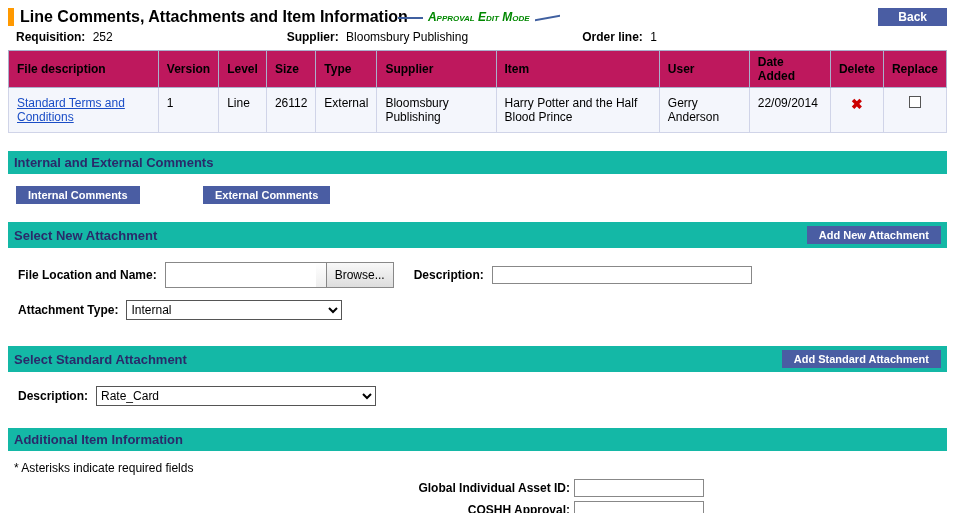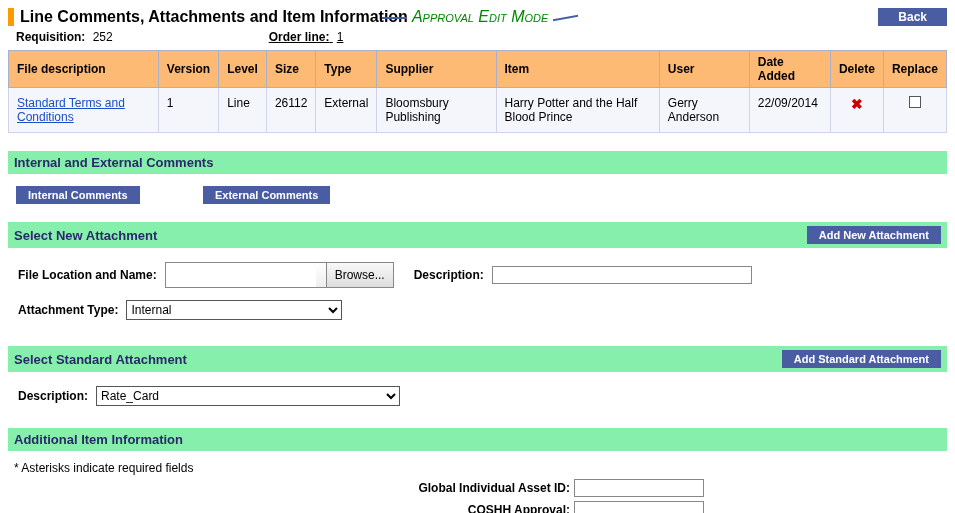--- a/index.html
+++ b/index.html
@@ -22,26 +22,26 @@
     height: 18px;
     background: #ff9900;
     margin-right: 6px;
   }
   .page-title {
     font-size: 16px;
     font-weight: bold;
     color: #000;
   }
   .approval-edit {
-    font-size: 16px;
-    font-weight: normal;
+    font-size: 12px;
+    font-weight: bold;
     font-style: italic;
     color: #008800;
     font-variant: small-caps;
-    margin-left: 4px;
+    margin-left: 20px;
     position: relative;
   }
   .approval-edit::before {
     content: "";
     position: absolute;
     left: -30px;
     top: 50%;
     width: 25px;
     height: 2px;
     background: #4060a0;
@@ -61,56 +61,56 @@
     background: #4a5da3;
     color: #fff;
     border: none;
     padding: 2px 20px;
     font-size: 12px;
     font-weight: bold;
     cursor: pointer;
   }
   .meta-row {
     display: flex;
-    gap: 44px;
+    gap: 34px;
     margin-bottom: 6px;
     padding-left: 8px;
   }
   .meta-item .lbl {
     font-weight: bold;
   }
   .meta-item .val {
     margin-left: 4px;
   }
   table.data {
     width: 100%;
     border-collapse: collapse;
     margin-bottom: 18px;
   }
   table.data th {
-    background: #fdba74;
+    background: #be185d;
     text-align: left;
     font-weight: bold;
     padding: 4px 8px;
     border: 1px solid #aab0cc;
     font-size: 12px;
   }
   table.data td {
     padding: 8px 8px;
     border: 1px solid #d0d4e8;
     background: #f4f6fc;
     vertical-align: top;
     font-size: 12px;
   }
   a.link {
     color: #1a4dc6;
     text-decoration: underline;
   }
   .section-bar {
-    background: #86efac;
+    background: #14b8a6;
     font-weight: bold;
     color: #2a2a6a;
     padding: 4px 6px;
     font-size: 13px;
     margin-bottom: 8px;
     display: flex;
     align-items: center;
   }
   .section-bar .blue-btn {
     margin-left: auto;
@@ -214,21 +214,25 @@
   <span class="page-title">Line Comments, Attachments and Item Information</span>
   <span class="approval-edit">Approval Edit Mode</span>
   <button class="back-btn">Back</button>
 </div>
 
 <div class="meta-row">
   <div class="meta-item">
     <span class="lbl">Requisition:</span>
     <span class="val">252</span>
   </div>
-  <div class="meta-item" style="margin-left:112px;text-decoration:underline;">
+  <div class="meta-item" style="margin-left:140px;">
+    <span class="lbl">Supplier:</span>
+    <span class="val">Bloomsbury Publishing</span>
+  </div>
+  <div class="meta-item" style="margin-left:80px;">
     <span class="lbl">Order line:</span>
     <span class="val">1</span>
   </div>
 </div>
 
 <table class="data">
   <thead>
     <tr>
       <th>File description</th>
       <th>Version</th>
@@ -289,21 +293,21 @@
     <option>Internal</option>
   </select>
 </div>
 
 <div class="section-bar">
   <span>Select Standard Attachment</span>
   <button class="blue-btn">Add Standard Attachment</button>
 </div>
 <div class="form-row" style="margin-bottom:16px;">
   <span class="lbl">Description:</span>
-  <select class="sel" style="width:304px;">
+  <select class="sel" style="width:280px;">
     <option>Rate_Card</option>
   </select>
 </div>
 
 <div class="section-bar">
   <span>Additional Item Information</span>
 </div>
 <div class="req-note">* Asterisks indicate required fields</div>
 <div class="addl-row">
   <span class="lbl2">Global Individual Asset ID:</span>

